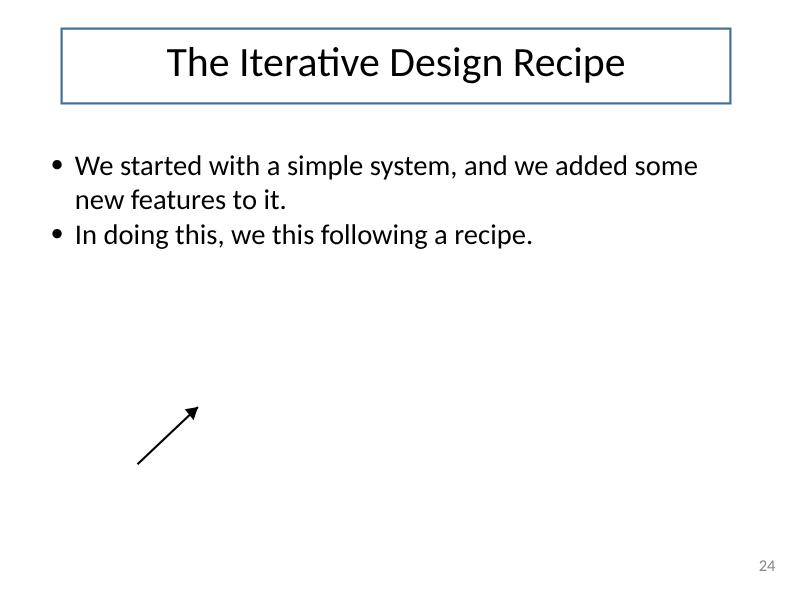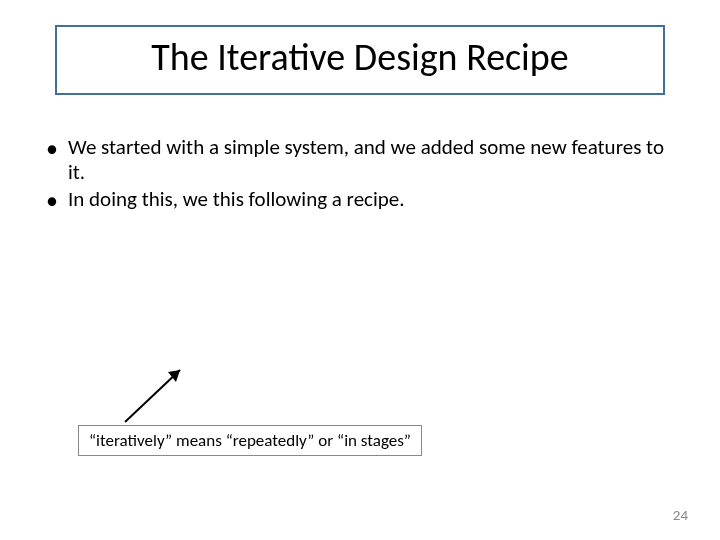--- a/index.html
+++ b/index.html
@@ -33,21 +33,21 @@
   .title-text {
     font-size: 38px;
     line-height: 1.1;
     color: #000;
   }
   .body {
     position: absolute;
     left: 40px;
     top: 135px;
     width: 640px;
-    font-size: 21px;
+    font-size: 26px;
     line-height: 1.18;
   }
   .body ul {
     list-style: none;
     margin: 0;
     padding: 0;
   }
   .body li {
     position: relative;
     padding-left: 28px;
@@ -73,21 +73,21 @@
   .arrow {
     position: absolute;
     left: 110px;
     top: 360px;
     width: 100px;
     height: 70px;
     pointer-events: none;
   }
   .page-number {
     position: absolute;
-    right: 32px;
+    right: 15px;
     bottom: 16px;
     font-size: 15px;
     color: #8a8a8a;
   }
 </style>
 </head>
 <body>
 
 <div class="slide">
 
@@ -100,19 +100,16 @@
       <li>We started with a simple system, and we added some new features to it.</li>
       <li>In doing this, we this following a recipe.</li>
     </ul>
   </div>
 
   <svg class="arrow" viewBox="0 0 100 70">
     <line x1="70" y1="10" x2="15" y2="62" stroke="#000" stroke-width="2"></line>
     <polygon points="70,10 58,12 66,22" fill="#000"></polygon>
   </svg>
 
-  <div class="callout">
-    <span>“iteratively” means “repeatedly” or “in stages”</span>
-  </div>
 
   <div class="page-number">24</div>
 
 </div>
 
 </body></html>

